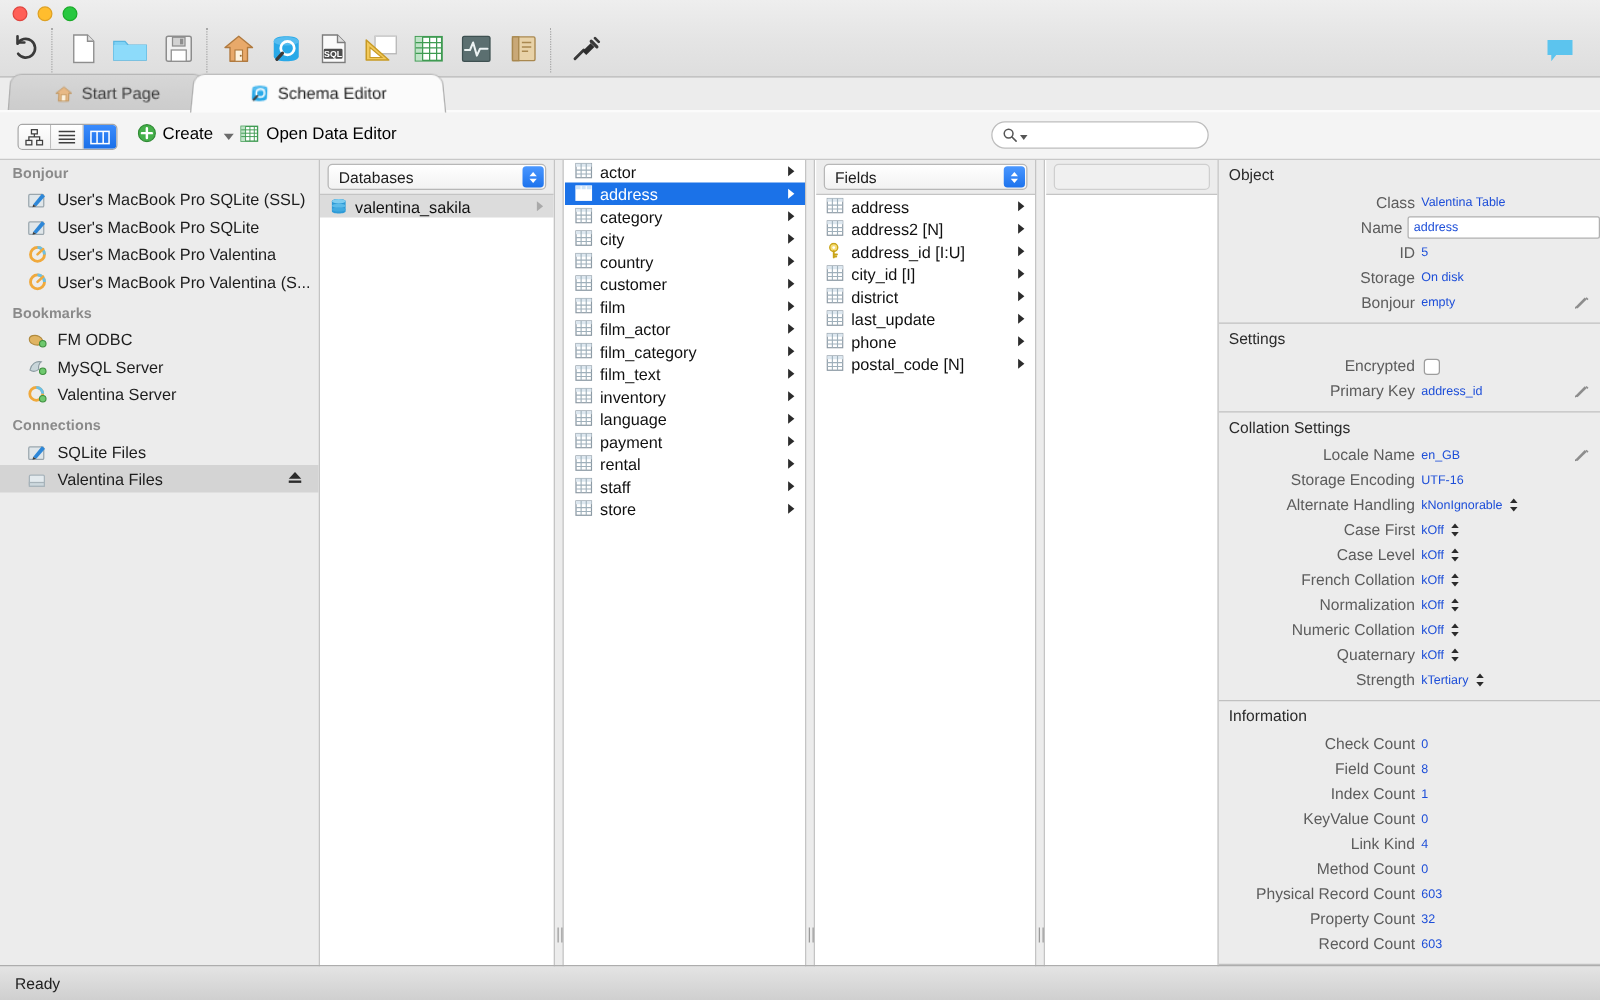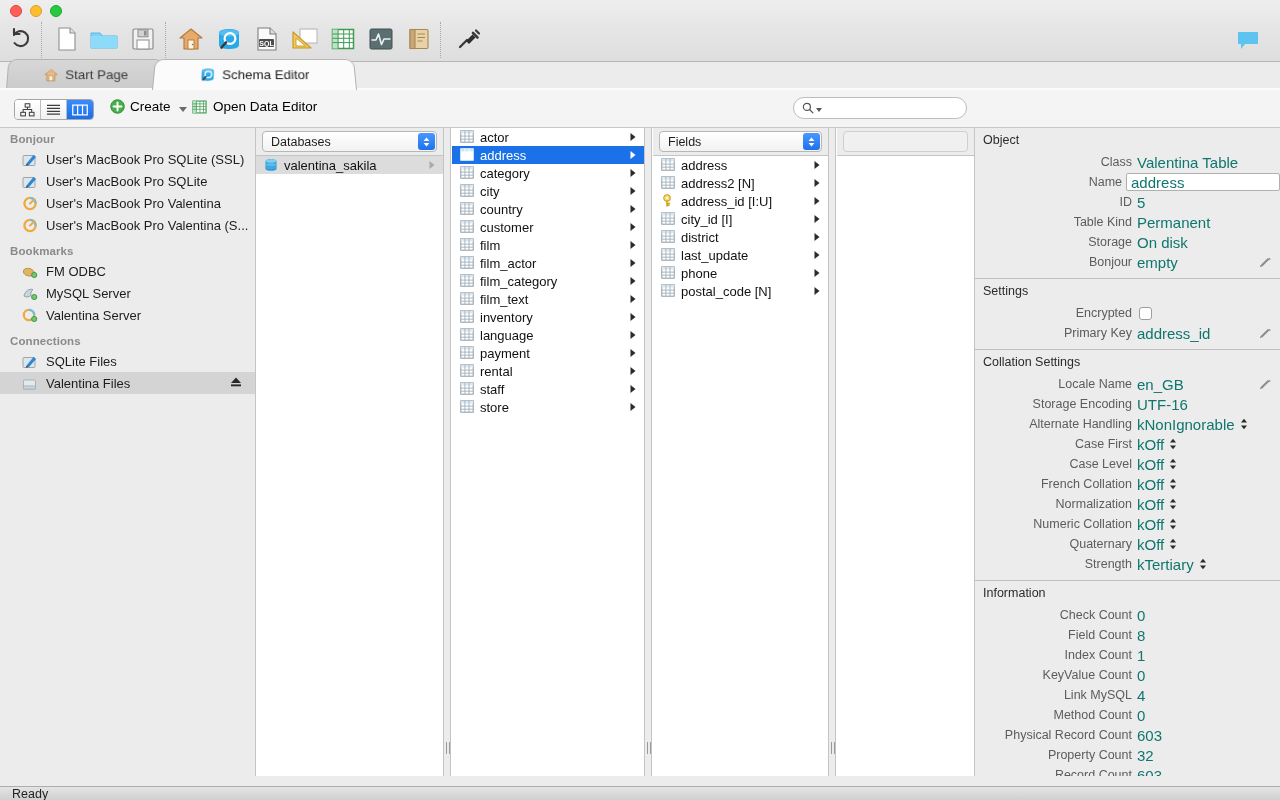--- a/index.html
+++ b/index.html
@@ -135,33 +135,33 @@
   
   .inspector{
     position:absolute; left:974px; top:128px; width:306px; height:648px;
     background:#ececec; border-left:1px solid #c4c4c4; overflow:hidden;
   }
   .ins-sec{ border-bottom:1px solid #c0c0c0; padding-bottom:6px; }
   .ins-title{ font-size:12.5px; font-weight:normal; color:#2b2b2b; padding:5px 0 5px 8px; }
   .ins-row{ height:20px; display:flex; align-items:center; position:relative; }
   .ins-lbl{ width:162px; text-align:right; font-size:12.5px; color:#5c5c5c; padding-right:5px;
             white-space:nowrap; }
-  .ins-val{ font-size:15px; color:#0f766e; white-space:nowrap; display:flex; align-items:center; gap:2px;}
+  .ins-val{ font-size:10px; color:#1d4ed8; white-space:nowrap; display:flex; align-items:center; gap:2px;}
   .ins-val.field{
     width:164px; height:18px; background:#fff; border:1px solid #b0b0b0; border-radius:2px;
     padding-left:4px; margin-left:-1px;
   }
   .pencil{ position:absolute; right:8px; top:3px; }
   .stepper{ display:inline-flex; flex-direction:column; align-items:center; justify-content:center;
             gap:2px; margin-left:3px; }
   .chk{ width:13px; height:13px; background:#fff; border:1px solid #9d9d9d; border-radius:3px; margin-left:2px;}
 
   
   .statusbar{
-    position:absolute; left:0; bottom:0; width:1280px; height:14px;
+    position:absolute; left:0; bottom:0; width:1280px; height:28px;
     background:linear-gradient(to bottom,#e4e4e4,#cfcfcf);
     border-top:1px solid #adadad;
     display:flex; align-items:center; padding-left:12px; font-size:12.5px; color:#222;
   }
 </style>
 </head>
 <body>
 
 <div id="app">
 
@@ -836,24 +836,20 @@
         </div>
         <div class="ins-row">
           <div class="ins-lbl">Name</div>
           <div class="ins-val field">address</div>
         </div>
         <div class="ins-row">
           <div class="ins-lbl">ID</div>
           <div class="ins-val">5</div>
         </div>
         <div class="ins-row">
-          <div class="ins-lbl">Table Kind</div>
-          <div class="ins-val">Permanent</div>
-        </div>
-        <div class="ins-row">
           <div class="ins-lbl">Storage</div>
           <div class="ins-val">On disk</div>
         </div>
         <div class="ins-row">
           <div class="ins-lbl">Bonjour</div>
           <div class="ins-val">empty</div>
           <span class="pencil"><svg width="14" height="14" viewBox="0 0 14 14">
   <path d="M2.5 11.5 L9.8 4.2 L11.3 5.7 L4 13 Z" fill="#8d8d8d" transform="translate(0,-1.2)"></path>
   <path d="M10.4 3.6 L11.9 5.1 L12.8 4.2 L11.3 2.7 Z" fill="#8d8d8d"></path>
   <path d="M2.4 10.2 L3.6 11.4 L2 12 Z" fill="#6e6e6e"></path>
@@ -976,21 +972,21 @@
         </div>
         <div class="ins-row">
           <div class="ins-lbl">Index Count</div>
           <div class="ins-val">1</div>
         </div>
         <div class="ins-row">
           <div class="ins-lbl">KeyValue Count</div>
           <div class="ins-val">0</div>
         </div>
         <div class="ins-row">
-          <div class="ins-lbl">Link MySQL</div>
+          <div class="ins-lbl">Link Kind</div>
           <div class="ins-val">4</div>
         </div>
         <div class="ins-row">
           <div class="ins-lbl">Method Count</div>
           <div class="ins-val">0</div>
         </div>
         <div class="ins-row">
           <div class="ins-lbl">Physical Record Count</div>
           <div class="ins-val">603</div>
         </div>

